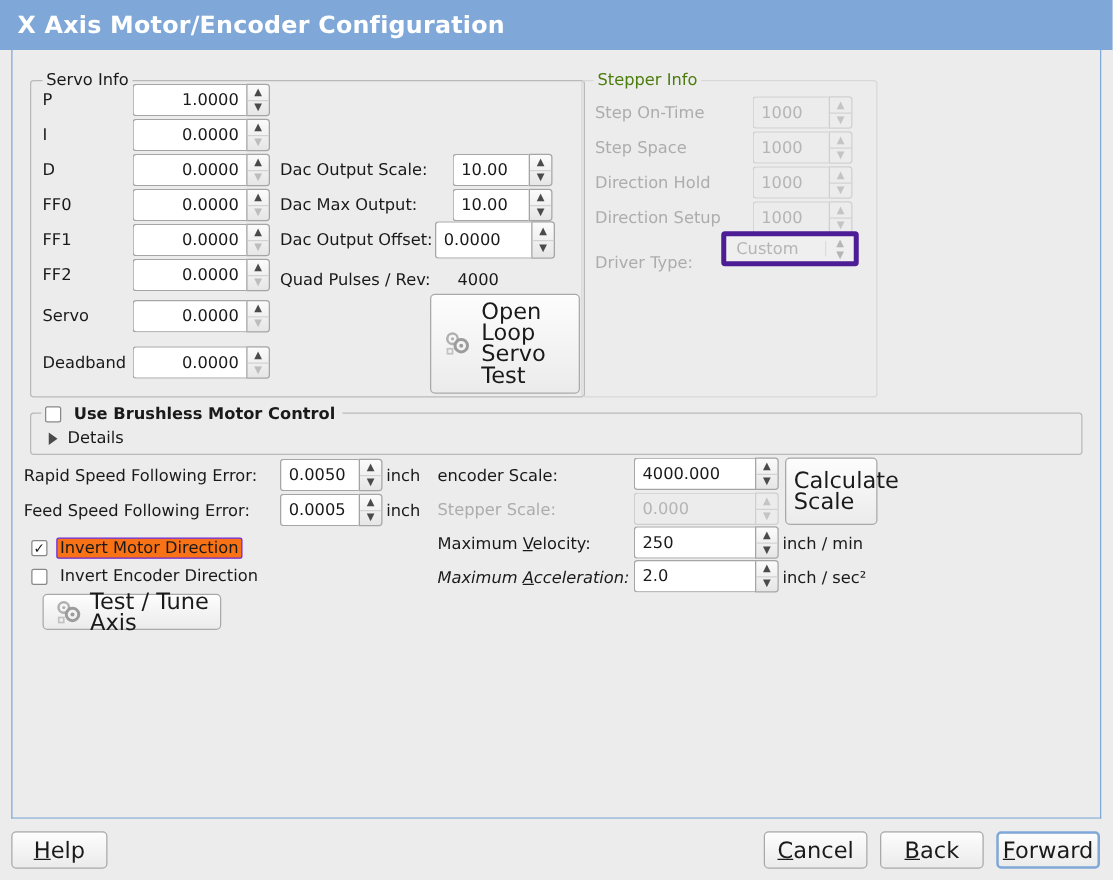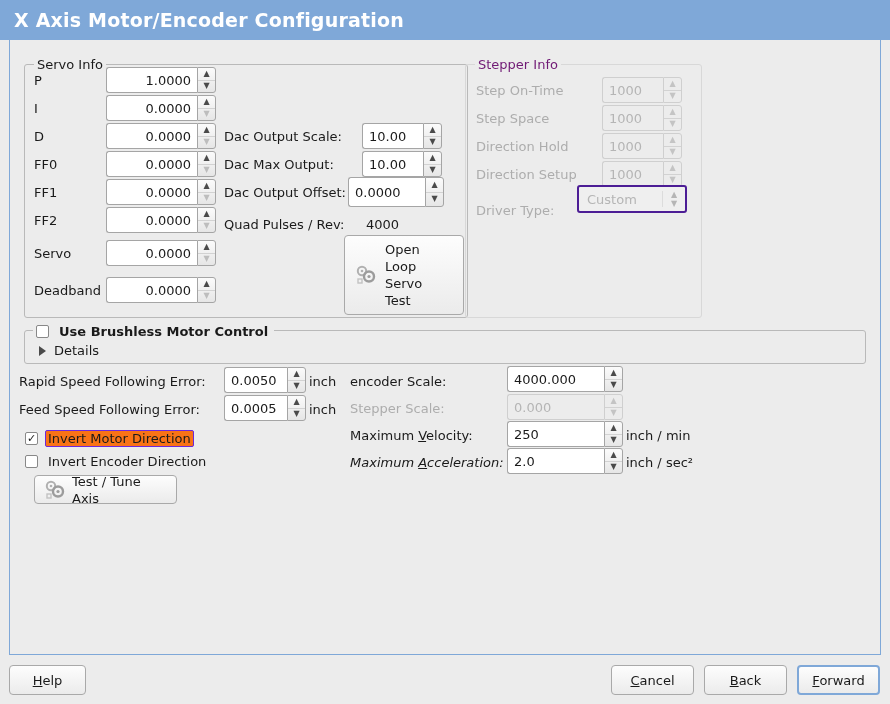--- a/index.html
+++ b/index.html
@@ -29,21 +29,21 @@
     border:1px solid #7fa8d8;border-top:none;
     background:#ececec;box-sizing:border-box;
   }
 
   
   .groupframe{position:absolute;border:1px solid #b9b9b9;border-radius:3px;box-sizing:border-box;background:transparent;}
   .grouplabel{
     position:absolute;top:-8px;left:9px;background:#ececec;
     padding:0 3px;font-size:13px;color:#1a1a1a;
   }
-  .grouplabel.dim{color:#701a75;}
+  .grouplabel.dim{color:#4d7c0f;}
 
   
   .lbl{position:absolute;font-size:13px;color:#1a1a1a;white-space:nowrap;line-height:16px;}
   .lbl.dim{color:#adadad;}
   .u{text-decoration:underline;}
 
   
   .spin{position:absolute;display:flex;align-items:stretch;height:26px;}
   .spin .entry{
     flex:1;background:#ffffff;border:1px solid #a5a5a5;border-right:none;
@@ -63,33 +63,33 @@
   }
   .spin .btns .ar.dn{border-top:1px solid #d2d2d2;}
   .spin.disabled .entry{background:#ececec;border-color:#cfcfcf;color:#b5b5b5;}
   .spin.disabled .btns{border-color:#cfcfcf;background:#ececec;}
   .spin.disabled .btns .ar{color:#c4c4c4;}
   .spin.dimarrow .btns .ar.dn{color:#bdbdbd;}
 
   
   .combo{
     position:absolute;height:28px;display:flex;align-items:center;
-    border:2px solid #4c1d95;border-radius:3px;background:#efefef;
+    border:4px solid #4c1d95;border-radius:3px;background:#efefef;
     box-sizing:border-box;color:#b5b5b5;font-size:13px;
   }
   .combo .cv{flex:1;padding-left:8px;}
   .combo .cdiv{width:1px;align-self:stretch;background:#dcdcdc;margin:4px 0;}
   .combo .carr{width:22px;text-align:center;font-size:8px;line-height:9px;color:#b5b5b5;}
 
   
   .btn{
     position:absolute;box-sizing:border-box;
     border:1px solid #a9a9a9;border-radius:4px;
     background:linear-gradient(#fdfdfd,#ebebeb);
-    font-size:13px;color:#1a1a1a;
+    font-size:18px;color:#1a1a1a;
     display:flex;align-items:center;justify-content:center;
     cursor:default;
   }
   .btn.default{border:2px solid #7fa8d8;}
   .btn.left{justify-content:flex-start;}
   .btn .bt{line-height:17px;}
 
   
   .gears{position:relative;width:26px;height:22px;flex:none;}
   .gears svg{position:absolute;left:0;top:0;}
@@ -356,20 +356,26 @@
 
     <div class="lbl dim" style="left:340px;top:361px;">Stepper Scale:</div>
     <div class="spin disabled" style="left:497px;top:354px;width:116px;">
       <div class="entry">0.000</div>
       <div class="btns">
         <div class="ar up">▲</div>
         <div class="ar dn">▼</div>
       </div>
     </div>
 
+    <div class="btn left" style="left:618px;top:326px;width:74px;height:54px;padding:0 6px;">
+      <div style="display:flex;flex-direction:column;align-items:flex-start;">
+        <span class="bt">Calculate</span>
+        <span class="bt">Scale</span>
+      </div>
+    </div>
 
     <div class="lbl" style="left:340px;top:388px;">
       <span>Maximum </span><span class="u">V</span><span>elocity:</span>
     </div>
     <div class="spin" style="left:497px;top:381px;width:116px;">
       <div class="entry">250</div>
       <div class="btns">
         <div class="ar up">▲</div>
         <div class="ar dn">▼</div>
       </div>

